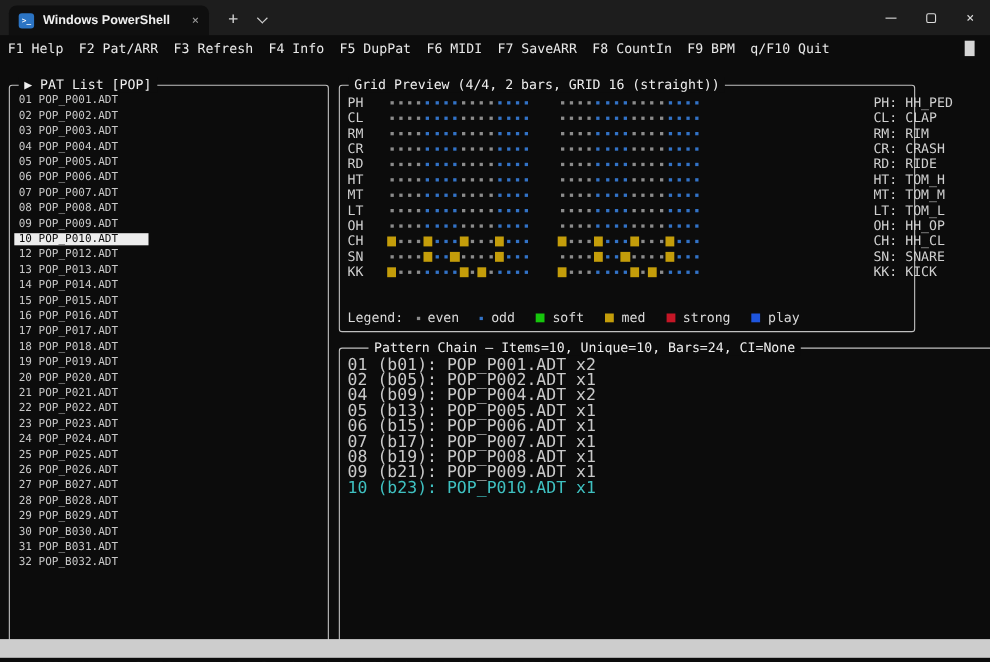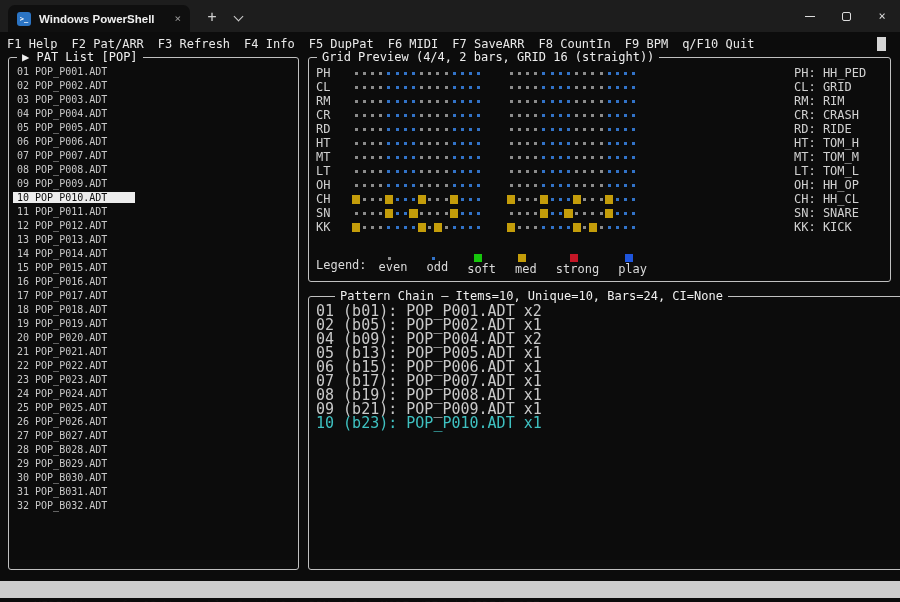--- a/index.html
+++ b/index.html
@@ -27,50 +27,50 @@
   .min-glyph { width:10px; height:1px; background:#dcdcdc; }
   .max-glyph { width:9px; height:9px; border:1px solid #dcdcdc; border-radius:2px; }
 
   
   .menubar { position:absolute; left:7px; top:37px; height:14px; color:#e9e9e9; font-size:12px;
              line-height:14px; white-space:nowrap; }
   .menu-item { margin-right:14px; }
   .cursor-block { position:absolute; top:37px; right:14px; width:9px; height:14px; background:#d6d6d6; }
 
   
-  .panel { position:absolute; border:1px solid var(--border); border-radius:3px; }
+  .panel { position:absolute; border:1px solid var(--border); border-radius:3px;margin-top:20px; }
   .panel-title { position:absolute; top:-8px; background:#0c0c0c; color:#efefef; font-size:12px;
                  line-height:14px; padding:0 5px; white-space:pre; }
 
   .left-panel  { left:8px;  top:57px; width:291px; height:513px; }
   .left-panel .panel-title { left:8px; }
   .pat-list { position:absolute; top:7px; left:0; right:0; }
   .pat-row { height:14px; line-height:14px; font-size:10px; color:#c9c9c9; padding-left:8px; white-space:pre; }
   .pat-row.selected .pat-text { background:var(--selection-bg); color:#0c0c0c;
                                 padding:0 28px 0 4px; margin-left:-4px; }
 
-  .grid-panel  { left:308px; top:57px; width:583px; height:225px; }
+  .grid-panel  { left:308px; top:57px; width:524px; height:225px; }
   .grid-panel .panel-title { left:8px; }
   .grid-rows { position:absolute; top:8px; left:0; right:0; }
   .grid-row { position:relative; height:14px; display:flex; align-items:center;gap:19px; }
   .grid-row .lbl { margin-left:7px; width:17px; font-size:12px; line-height:14px; color:#d0d0d0; flex:0 0 17px; }
   .bar { display:flex; }
   .bar2 { margin-left:5px; }
   .cell { width:8.2px; height:14px; display:flex; align-items:center; justify-content:center; }
   .dot { width:3px; height:3px; }
   .dot.even { background:var(--dot-even); }
   .dot.odd  { background:var(--dot-odd); }
   .hit { width:9px; height:9px; }
   .hit.med { background:var(--med); }
   .map-lbl { position:absolute; left:485px; top:0; font-size:12px; line-height:14px; color:#d0d0d0; white-space:pre; }
 
   .legend { position:absolute; left:7px; bottom:5px; display:flex; align-items:center;
             font-size:12px; line-height:14px; color:#dadada; }
   .lg-label { margin-right:12px; }
-  .legend-item { display:inline-flex; align-items:center; margin-right:19px;flex-direction:column; }
+  .legend-item { display:inline-flex; align-items:center; margin-right:19px; }
   .legend-item .dot, .legend-item .sw { margin-right:7px; }
   .sw { width:8px; height:8px; }
   .sw.soft { background:var(--soft); } .sw.med { background:var(--med); }
   .sw.strong { background:var(--strong); } .sw.play { background:var(--play); }
 
   .chain-panel { left:308px; top:296px; width:643px; height:274px; }
   .chain-panel .panel-title { left:26px; }
   .chain-list { position:absolute; top:7px; left:7px; }
   .chain-row { height:14px; line-height:14px; font-size:15px; color:#c9c9c9; white-space:pre; }
   .chain-row.active { color:var(--chain-active); }
@@ -115,21 +115,20 @@
         <div class="pat-row"><span class="pat-text">01 POP_P001.ADT</span></div>
         <div class="pat-row"><span class="pat-text">02 POP_P002.ADT</span></div>
         <div class="pat-row"><span class="pat-text">03 POP_P003.ADT</span></div>
         <div class="pat-row"><span class="pat-text">04 POP_P004.ADT</span></div>
         <div class="pat-row"><span class="pat-text">05 POP_P005.ADT</span></div>
         <div class="pat-row"><span class="pat-text">06 POP_P006.ADT</span></div>
         <div class="pat-row"><span class="pat-text">07 POP_P007.ADT</span></div>
         <div class="pat-row"><span class="pat-text">08 POP_P008.ADT</span></div>
         <div class="pat-row"><span class="pat-text">09 POP_P009.ADT</span></div>
         <div class="pat-row selected"><span class="pat-text">10 POP_P010.ADT</span></div>
-        <div class="pat-row"><span class="pat-text">11 POP_P011.ADT</span></div>
         <div class="pat-row"><span class="pat-text">12 POP_P012.ADT</span></div>
         <div class="pat-row"><span class="pat-text">13 POP_P013.ADT</span></div>
         <div class="pat-row"><span class="pat-text">14 POP_P014.ADT</span></div>
         <div class="pat-row"><span class="pat-text">15 POP_P015.ADT</span></div>
         <div class="pat-row"><span class="pat-text">16 POP_P016.ADT</span></div>
         <div class="pat-row"><span class="pat-text">17 POP_P017.ADT</span></div>
         <div class="pat-row"><span class="pat-text">18 POP_P018.ADT</span></div>
         <div class="pat-row"><span class="pat-text">19 POP_P019.ADT</span></div>
         <div class="pat-row"><span class="pat-text">20 POP_P020.ADT</span></div>
         <div class="pat-row"><span class="pat-text">21 POP_P021.ADT</span></div>
@@ -349,21 +348,21 @@
             <div class="cell">
               <div class="dot odd"></div>
             </div>
             <div class="cell">
               <div class="dot odd"></div>
             </div>
             <div class="cell">
               <div class="dot odd"></div>
             </div>
           </div>
-          <span class="map-lbl">CL: GRID</span>
+          <span class="map-lbl">CL: CLAP</span>
         </div>
         <div class="grid-row">
           <span class="lbl">RM</span>
           <div class="bar">
             <div class="cell">
               <div class="dot even"></div>
             </div>
             <div class="cell">
               <div class="dot even"></div>
             </div>

